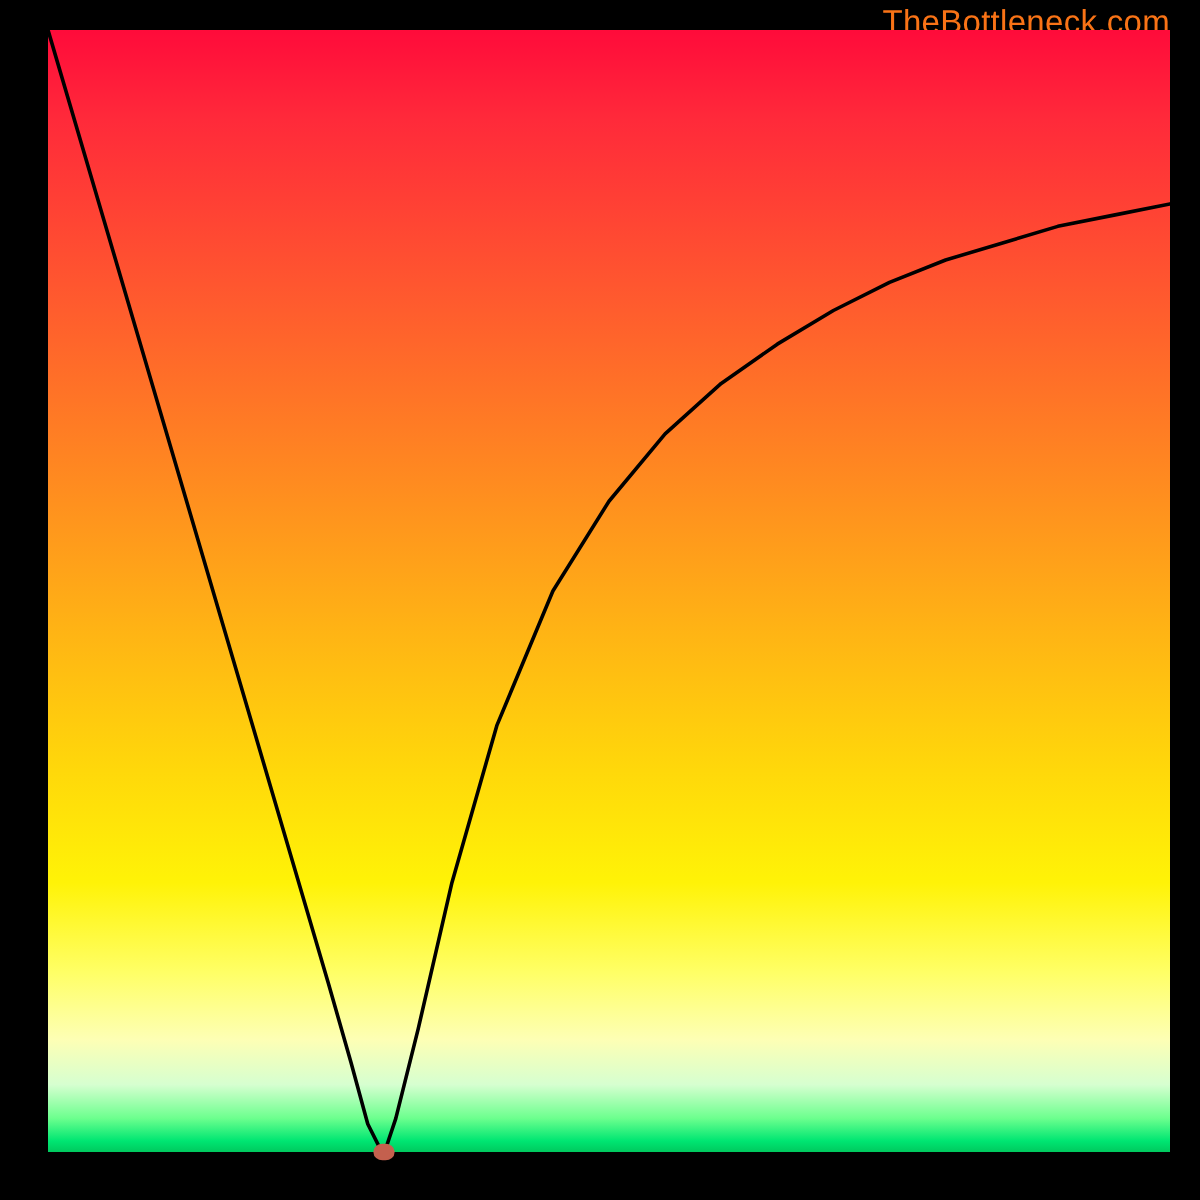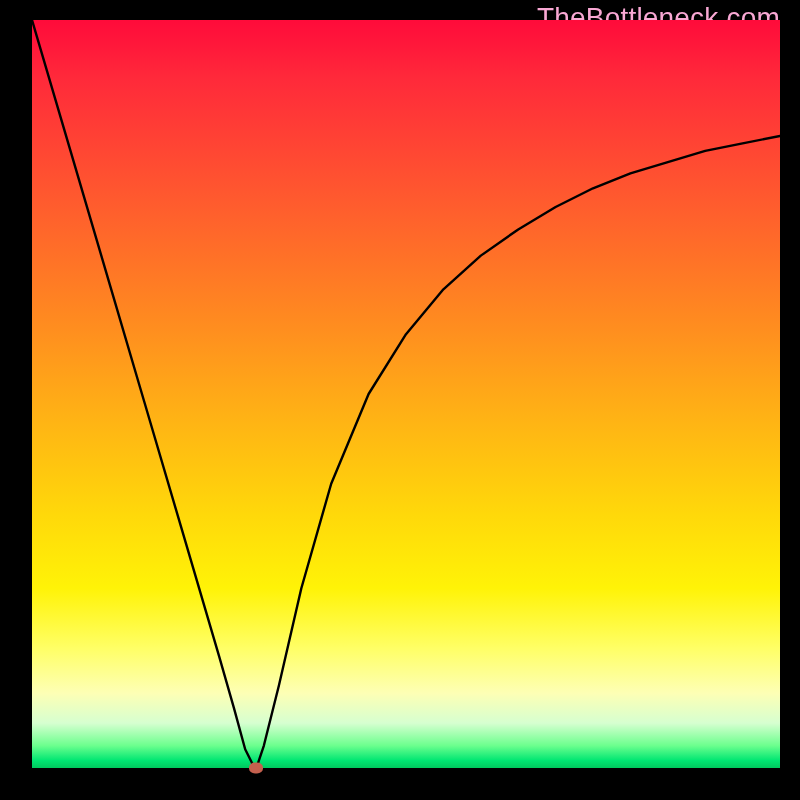--- a/index.html
+++ b/index.html
@@ -38,22 +38,22 @@
       #d6ffd0 94%,
       #6cff8e 97%,
       #00e672 99%,
       #00c95e 100%
     );
   }
   .watermark {
     position: absolute;
     top: 2px;
     right: 20px;
-    color: #f9a8d4;
-    font-size: 28px;
+    color: #f97316;
+    font-size: 22px;
     font-weight: 500;
     letter-spacing: 0.2px;
     user-select: none;
     margin-left: 20px;
   }
   svg.curve {
     position: absolute;
     left: 0;
     top: 0;
     width: 748px;

